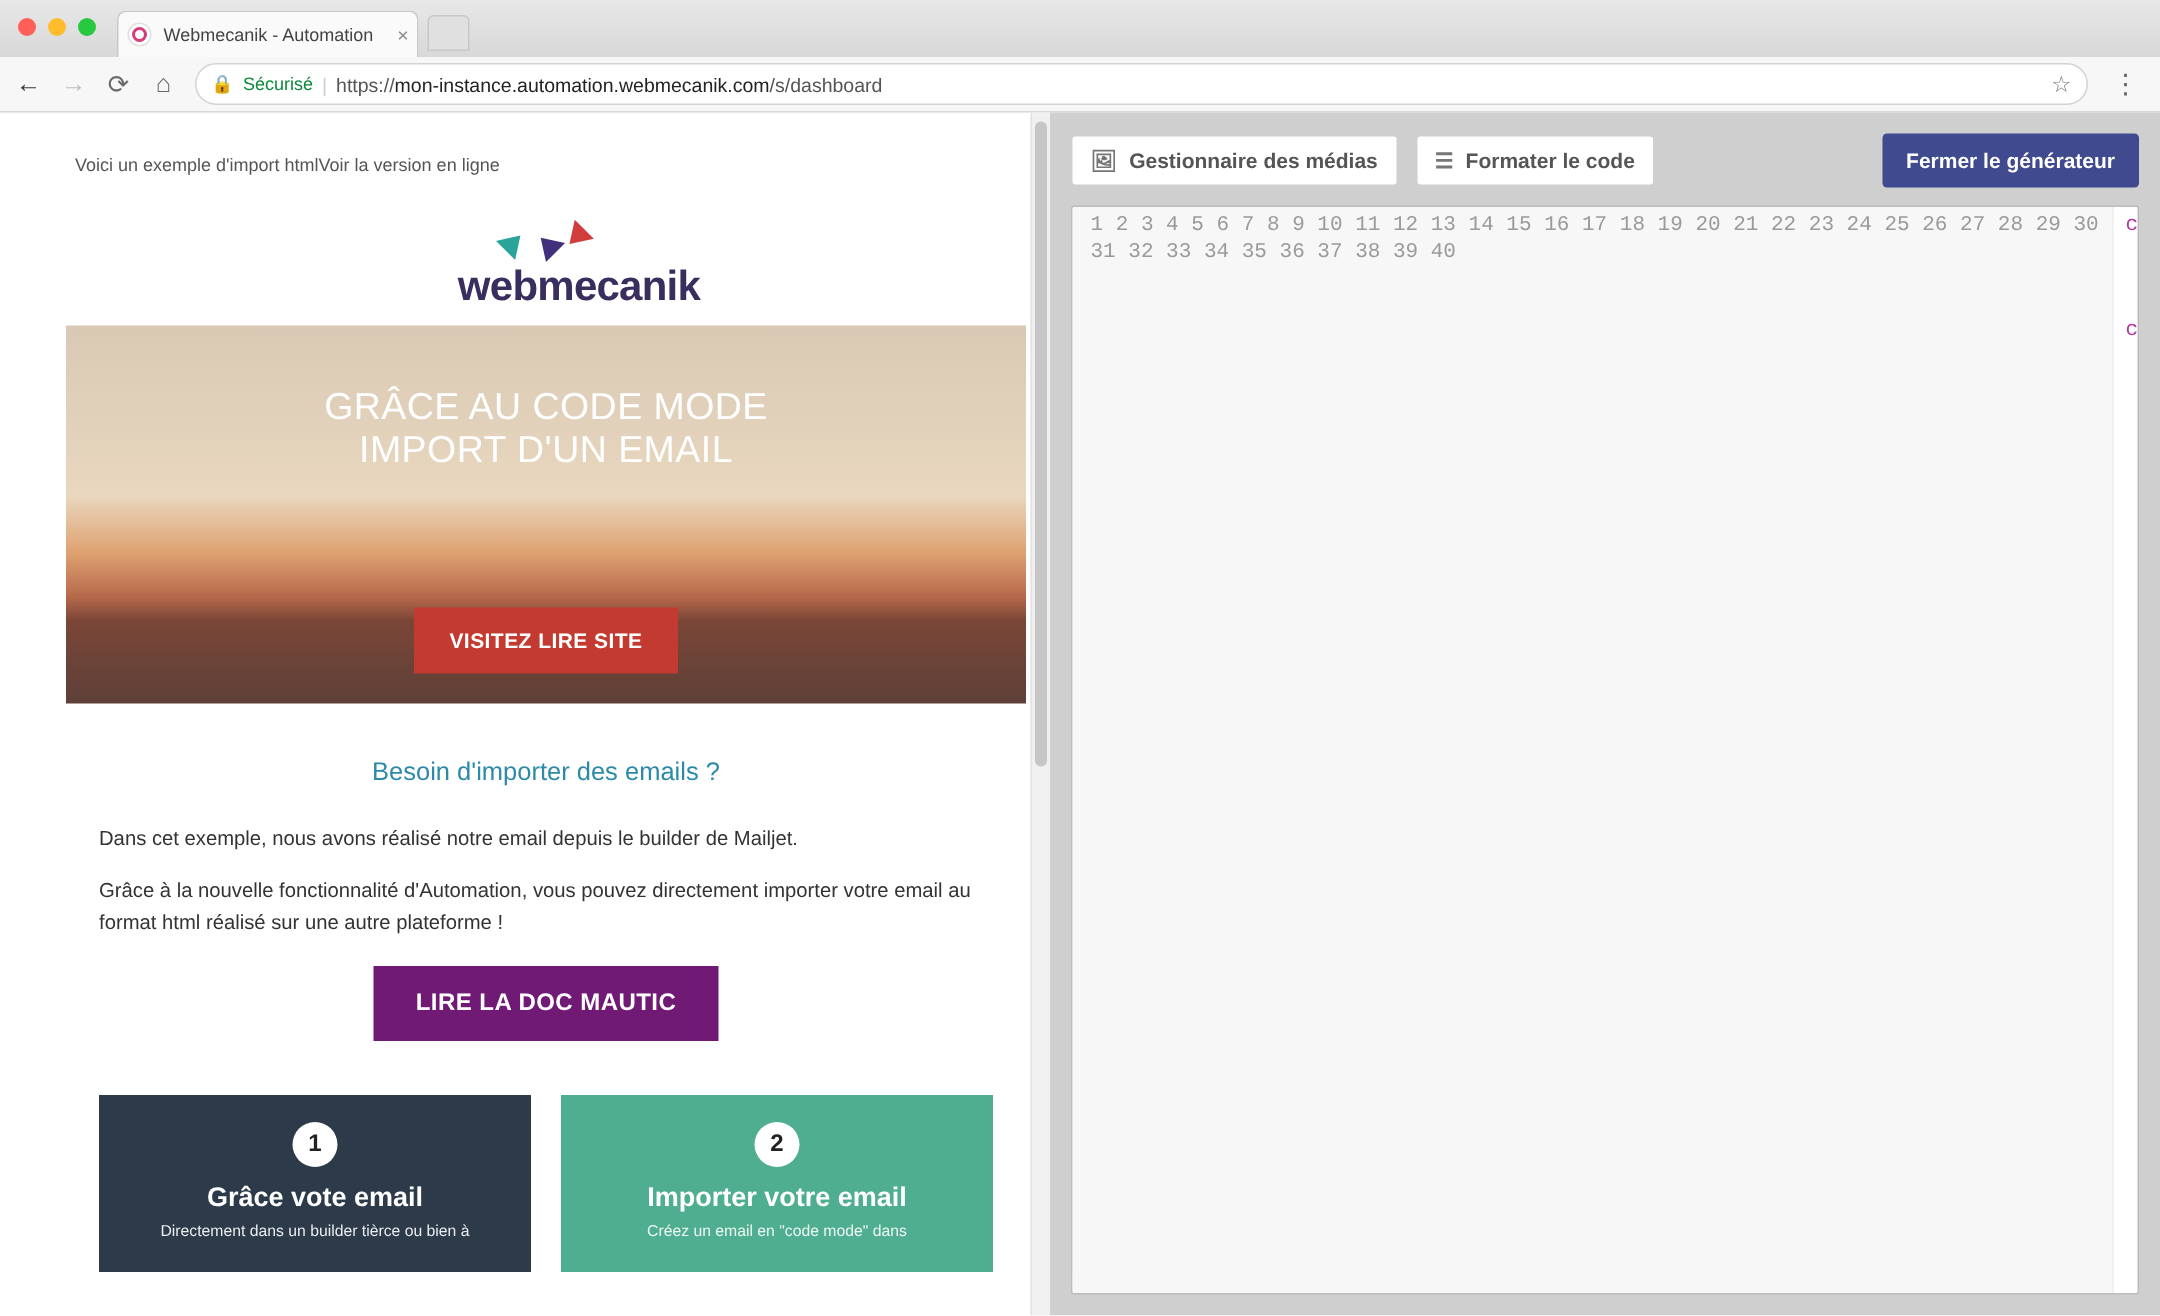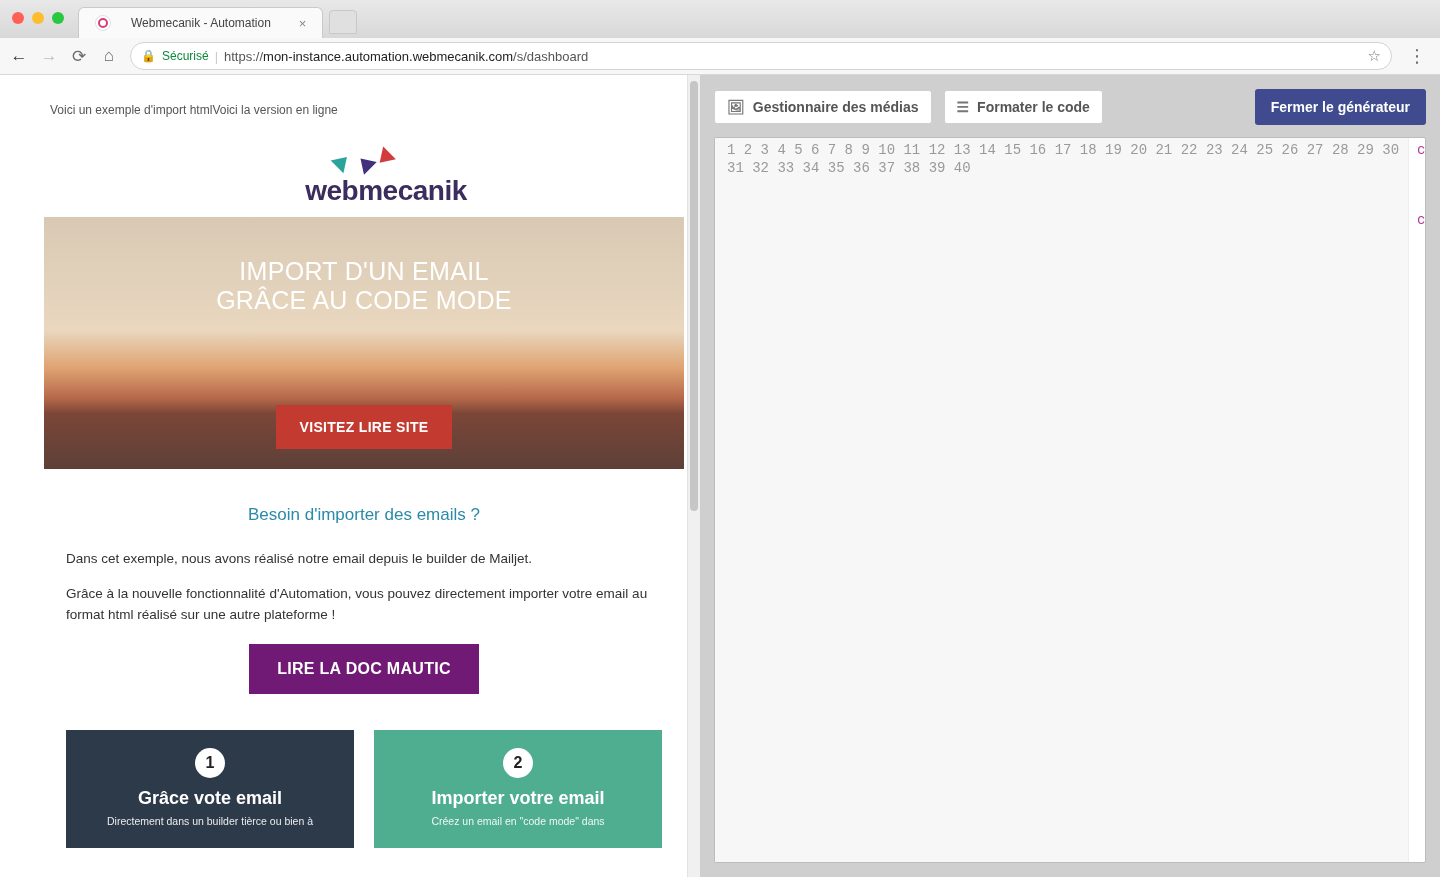--- a/index.html
+++ b/index.html
@@ -39,22 +39,22 @@
   .tl-max    { background: #28c840; }
   .tab {
     height: 30px;
     margin-left: 72px;
     background: #fafafa;
     border: 1px solid #c9c9c9;
     border-bottom: none;
     border-radius: 6px 6px 0 0;
     display: flex;
     align-items: center;
-    padding: 0 16px;
-    gap: 20px;
+    padding: 0 6px;
+    gap: 8px;
     font-size: 12px;
     color: #444;
     max-width: 220px;
   }
   .tab .favicon {
     width: 14px; height: 14px; border-radius: 50%;
     background: #fff;
     border: 1px solid #e0e0e0;
     display:flex;align-items:center;justify-content:center;
   }
@@ -261,39 +261,39 @@
     <span class="kebab">⋮</span>
   </div>
 </div>
 
 <div class="app">
 
   <div class="left-wrap">
     <div class="preview">
       <div class="prev-header">
         <span>Voici un exemple d'import html</span>
-        <span>Voici la version en ligne</span>
+        <span>Voir la version en ligne</span>
       </div>
 
       <div class="email-card">
         <div class="logo-row">
           <div class="logo">
             <div class="mark">
               <span class="t1"></span>
                 <span class="t2"></span>
                 <span class="t3"></span>
             </div>
             <div class="word">webmecanik</div>
           </div>
         </div>
 
         <div class="hero">
           <h1>
+            <span>GRÂCE AU CODE MODE</span>
             <span>IMPORT D'UN EMAIL</span>
-            <span>GRÂCE AU CODE MODE</span>
           </h1>
           <button class="cta">VISITEZ LIRE SITE</button>
         </div>
 
         <div class="section">
           <h2>Besoin d'importer des emails ?</h2>
           <p>Dans cet exemple, nous avons réalisé notre email depuis le builder de Mailjet.</p>
           <p>Grâce à la nouvelle fonctionnalité d'Automation, vous pouvez directement importer votre email au format html réalisé sur une autre plateforme !</p>
           <button class="cta2">LIRE LA DOC MAUTIC</button>
         </div>

